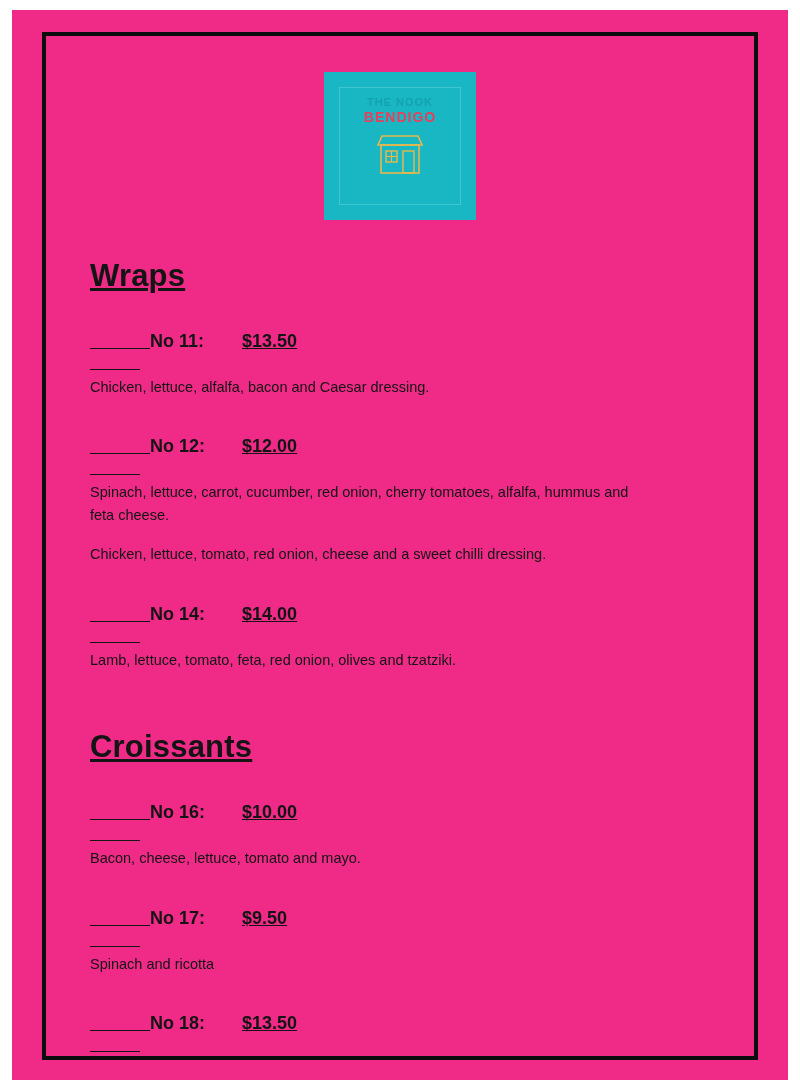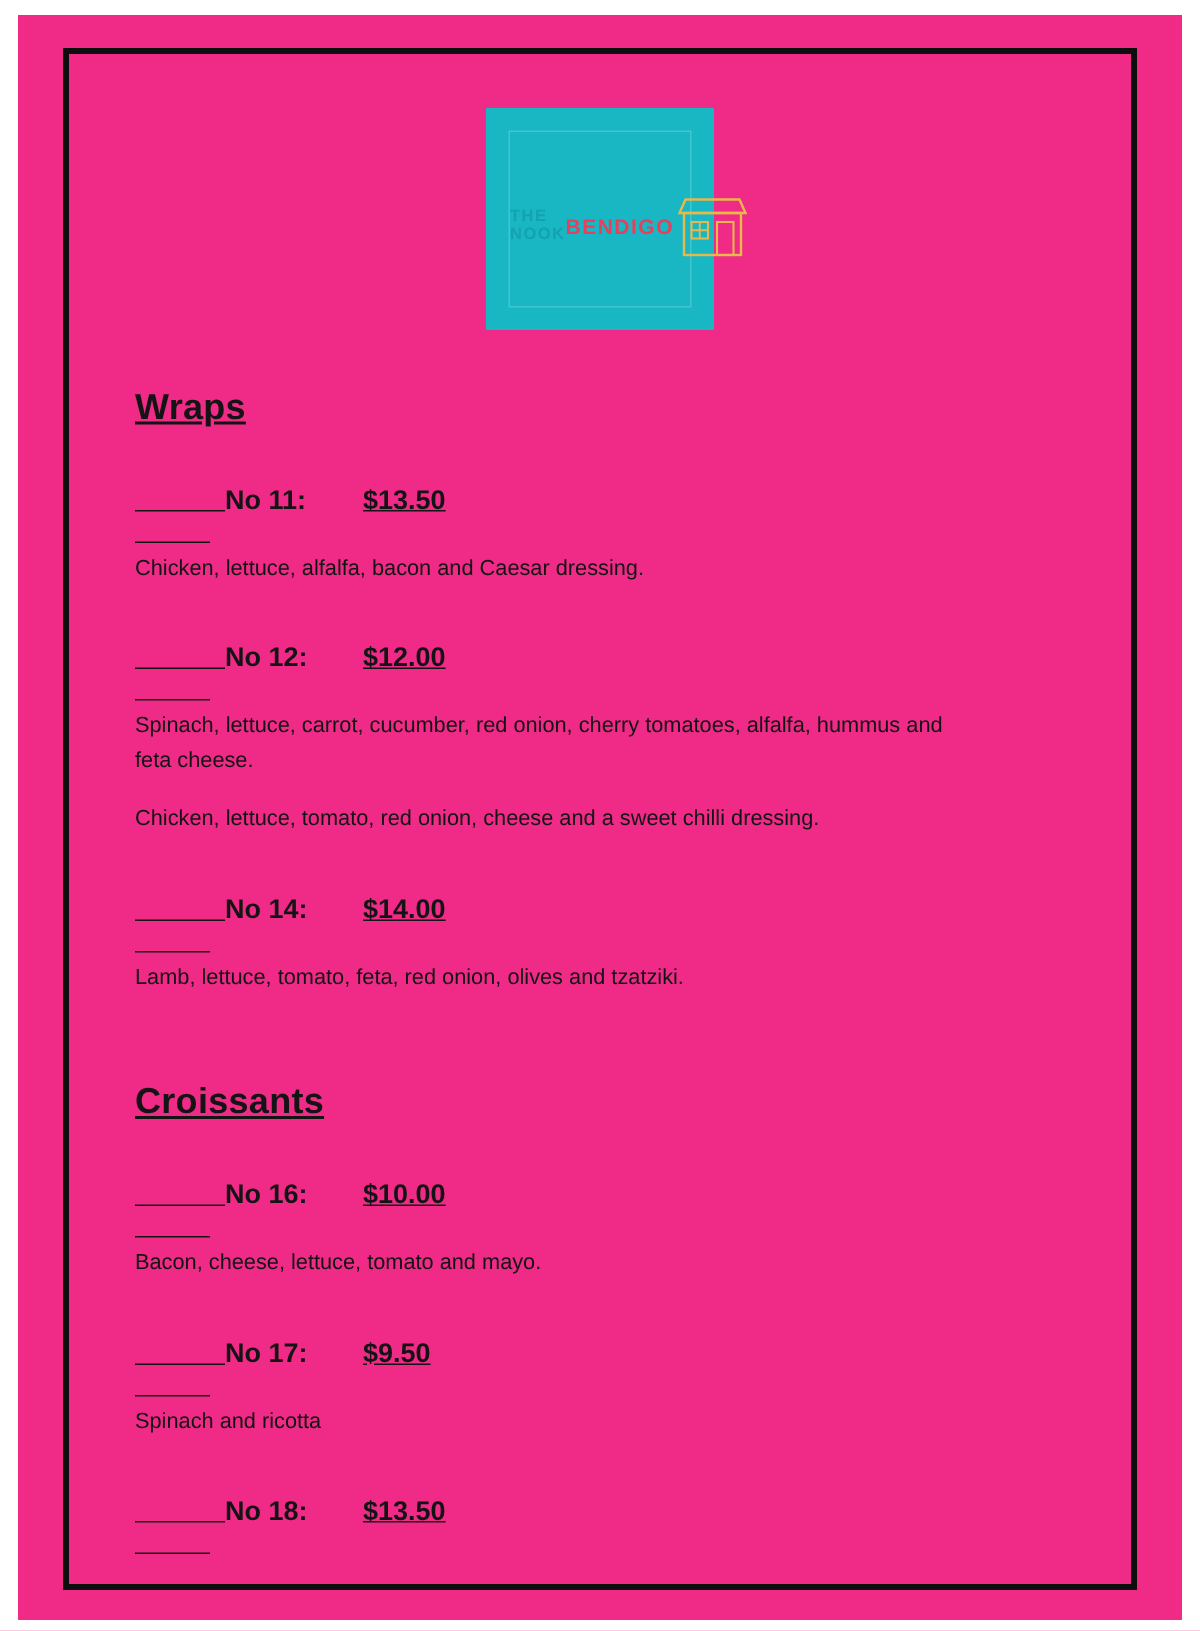--- a/index.html
+++ b/index.html
@@ -52,21 +52,21 @@
     display: flex;
     align-items: center;
     justify-content: center;
   }
   .logo-inner {
     width: 122px;
     height: 118px;
     border: 1.5px solid #3fc6d1;
     box-sizing: border-box;
     display: flex;
-    flex-direction: row;
+    flex-direction: column;
     align-items: center;
     justify-content: flex-start;
     padding-top: 8px;
   }
   .logo-line1 {
     font-size: 11px;
     letter-spacing: 1px;
     color: #14a2ae;
     font-weight: bold;
     font-family: "Liberation Sans", sans-serif;
@@ -85,21 +85,21 @@
   .content {
     position: absolute;
     left: 78px;
     top: 248px;
     width: 600px;
   }
   .section {
     margin-bottom: 30px;
   }
   .section-title {
-    font-size: 24px;
+    font-size: 31px;
     font-weight: bold;
     color: #141414;
     text-decoration: underline;
     margin: 0 0 16px 0;
     letter-spacing: 0.2px;
   }
   .item {
     margin-bottom: 17px;
   }
   .item-head {

